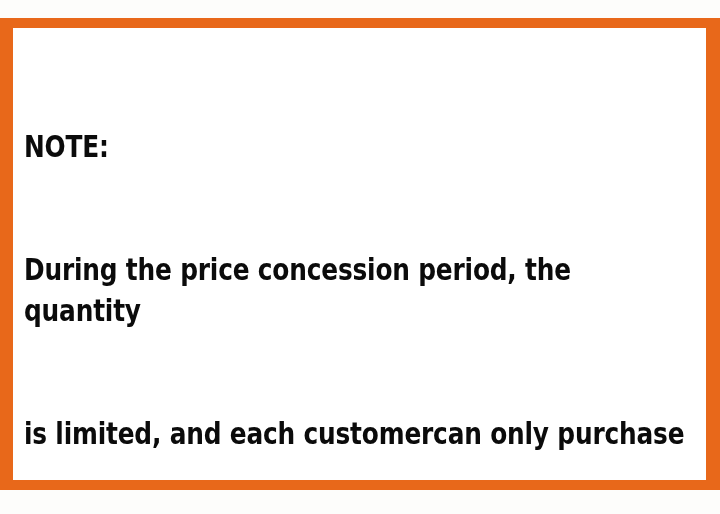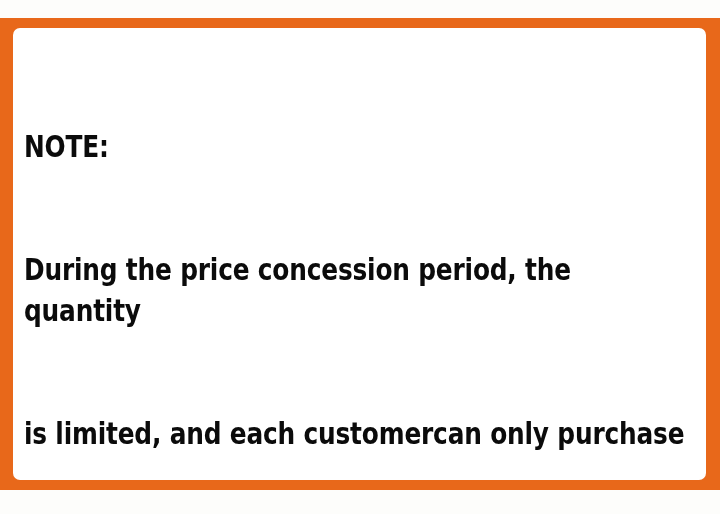--- a/index.html
+++ b/index.html
@@ -49,21 +49,21 @@
     white-space: pre-wrap;
   }
   .headline-line {
     display: block;
   }
 </style>
 </head>
 <body style="background: rgb(253, 253, 251);">
 
 <div id="notice-frame" style="background: rgb(232, 104, 26);">
-  <div id="notice-panel" style="background: rgb(255, 255, 255); border-radius: 7px;">
+  <div id="notice-panel" style="background: rgb(255, 255, 255);">
 
     <div class="headline-block" style="color: rgb(11, 11, 11);">
       <span class="headline-line">NOTE:</span>
       <span class="headline-line">During the price concession period, the quantity</span>
       <span class="headline-line">is limited, and each customercan only purchase</span>
       
       
     </div>
 
   </div>

